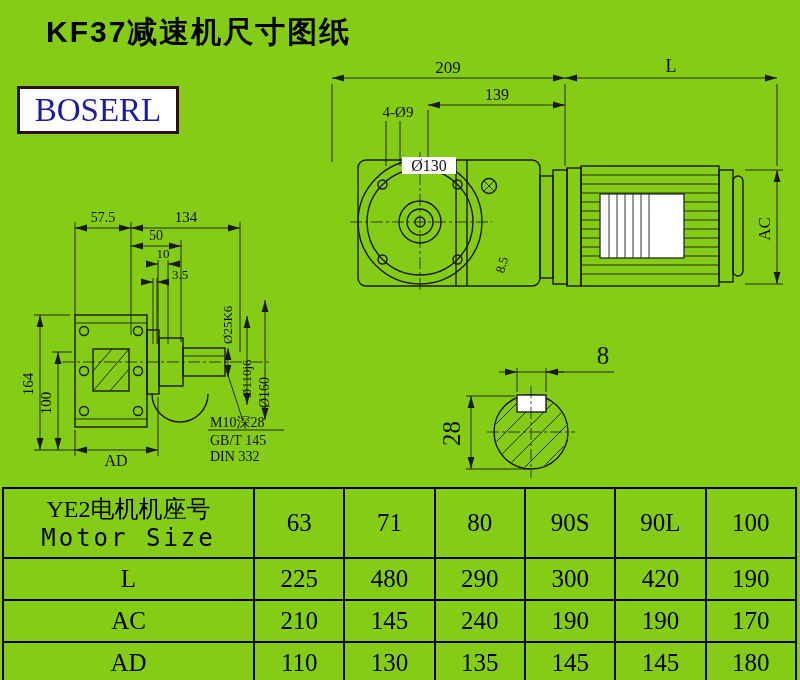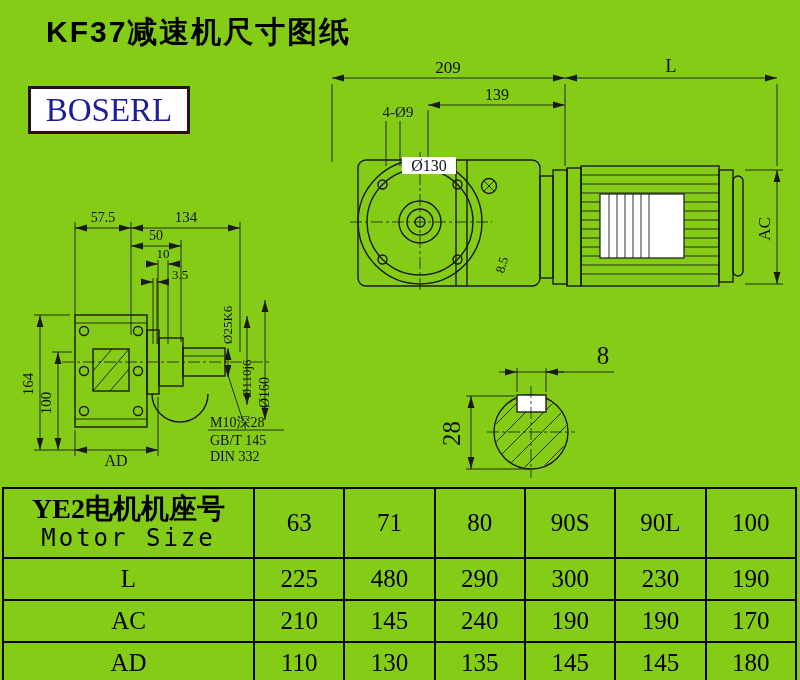--- a/index.html
+++ b/index.html
@@ -1,35 +1,35 @@
 <!DOCTYPE html>
 <html><head>
 <meta charset="utf-8">
 <style>
   html,body{margin:0;padding:0;background:#fff;}
   #stage{position:relative;width:800px;height:680px;background:#84cc16;overflow:hidden;
          font-family:"Liberation Sans",sans-serif;color:#000;}
   .title{position:absolute;left:46px;top:12px;font-size:30px;font-weight:bold;
          letter-spacing:2px;color:#000;}
-  .brand{position:absolute;left:28px;top:86px;width:156px;height:42px;
+  .brand{position:absolute;left:17px;top:86px;width:156px;height:42px;
          border:3px solid #2a1212;display:flex;align-items:center;justify-content:center;
          font-family:"Liberation Serif",serif;font-size:33px;color:#1c1c9c;background:#fff;}
   svg .ln{stroke:#1a1a1a;stroke-width:1.4;fill:none;}
   svg .thin{stroke:#1a1a1a;stroke-width:0.9;fill:none;}
   svg .cl{stroke:#1a1a1a;stroke-width:0.8;fill:none;stroke-dasharray:12 3 3 3;}
   svg text{fill:#111;font-family:"Liberation Serif",serif;}
   .s13{font-size:13px}.s14{font-size:14px}.s15{font-size:15px}.s16{font-size:16px}
   .s17{font-size:17px}.s18{font-size:18px}.s25{font-size:25px}
   table.dims{position:absolute;left:2px;top:487px;width:795px;border-collapse:collapse;
          table-layout:fixed;text-align:center;}
   table.dims td{border:2px solid #000;font-family:"Liberation Serif",serif;
          font-size:25px;padding:0;vertical-align:middle;}
   table.dims tr.hdr td{height:68px;}
   table.dims tr.val td{height:40px;}
-  .cn{font-size:28px;line-height:30px;font-weight:bold;}
+  .cn{font-size:24px;line-height:30px;}
   .en{font-family:"DejaVu Sans Mono",monospace;font-size:24px;letter-spacing:3px;line-height:28px;}
 </style>
 </head>
 <body>
 
 <div id="stage">
 
   <div class="title">KF37减速机尺寸图纸</div>
   <div class="brand">
     <span>BOSERL</span>
@@ -269,21 +269,21 @@
       <td>90S</td>
       <td>90L</td>
       <td>100</td>
     </tr>
     <tr class="val">
       <td>L</td>
       <td>225</td>
       <td>480</td>
       <td>290</td>
       <td>300</td>
-      <td>230</td>
+      <td>420</td>
       <td>190</td>
     </tr>
     <tr class="val">
       <td>AC</td>
       <td>210</td>
       <td>145</td>
       <td>240</td>
       <td>190</td>
       <td>190</td>
       <td>170</td>

